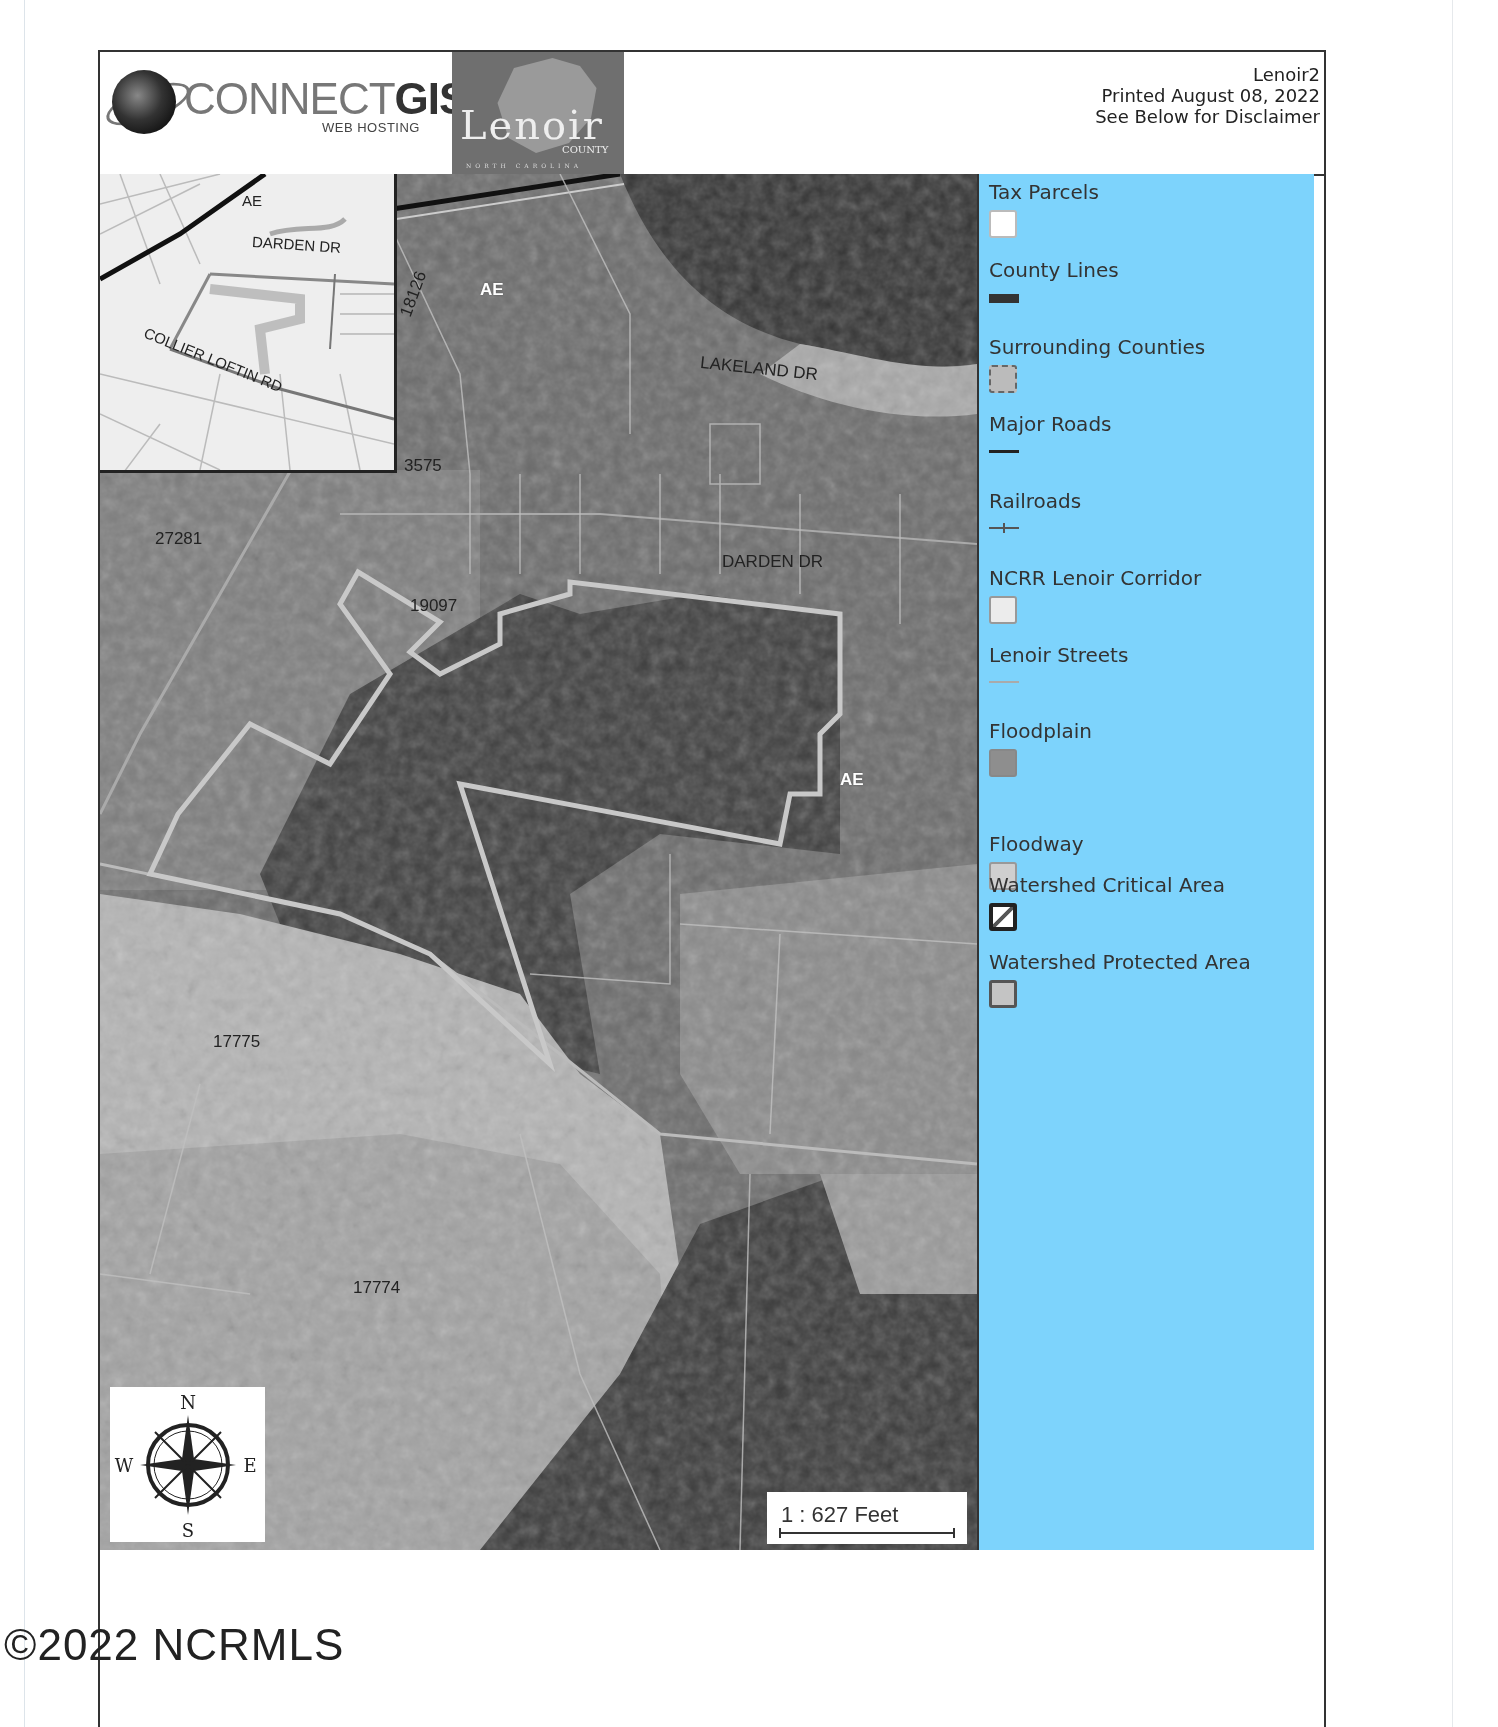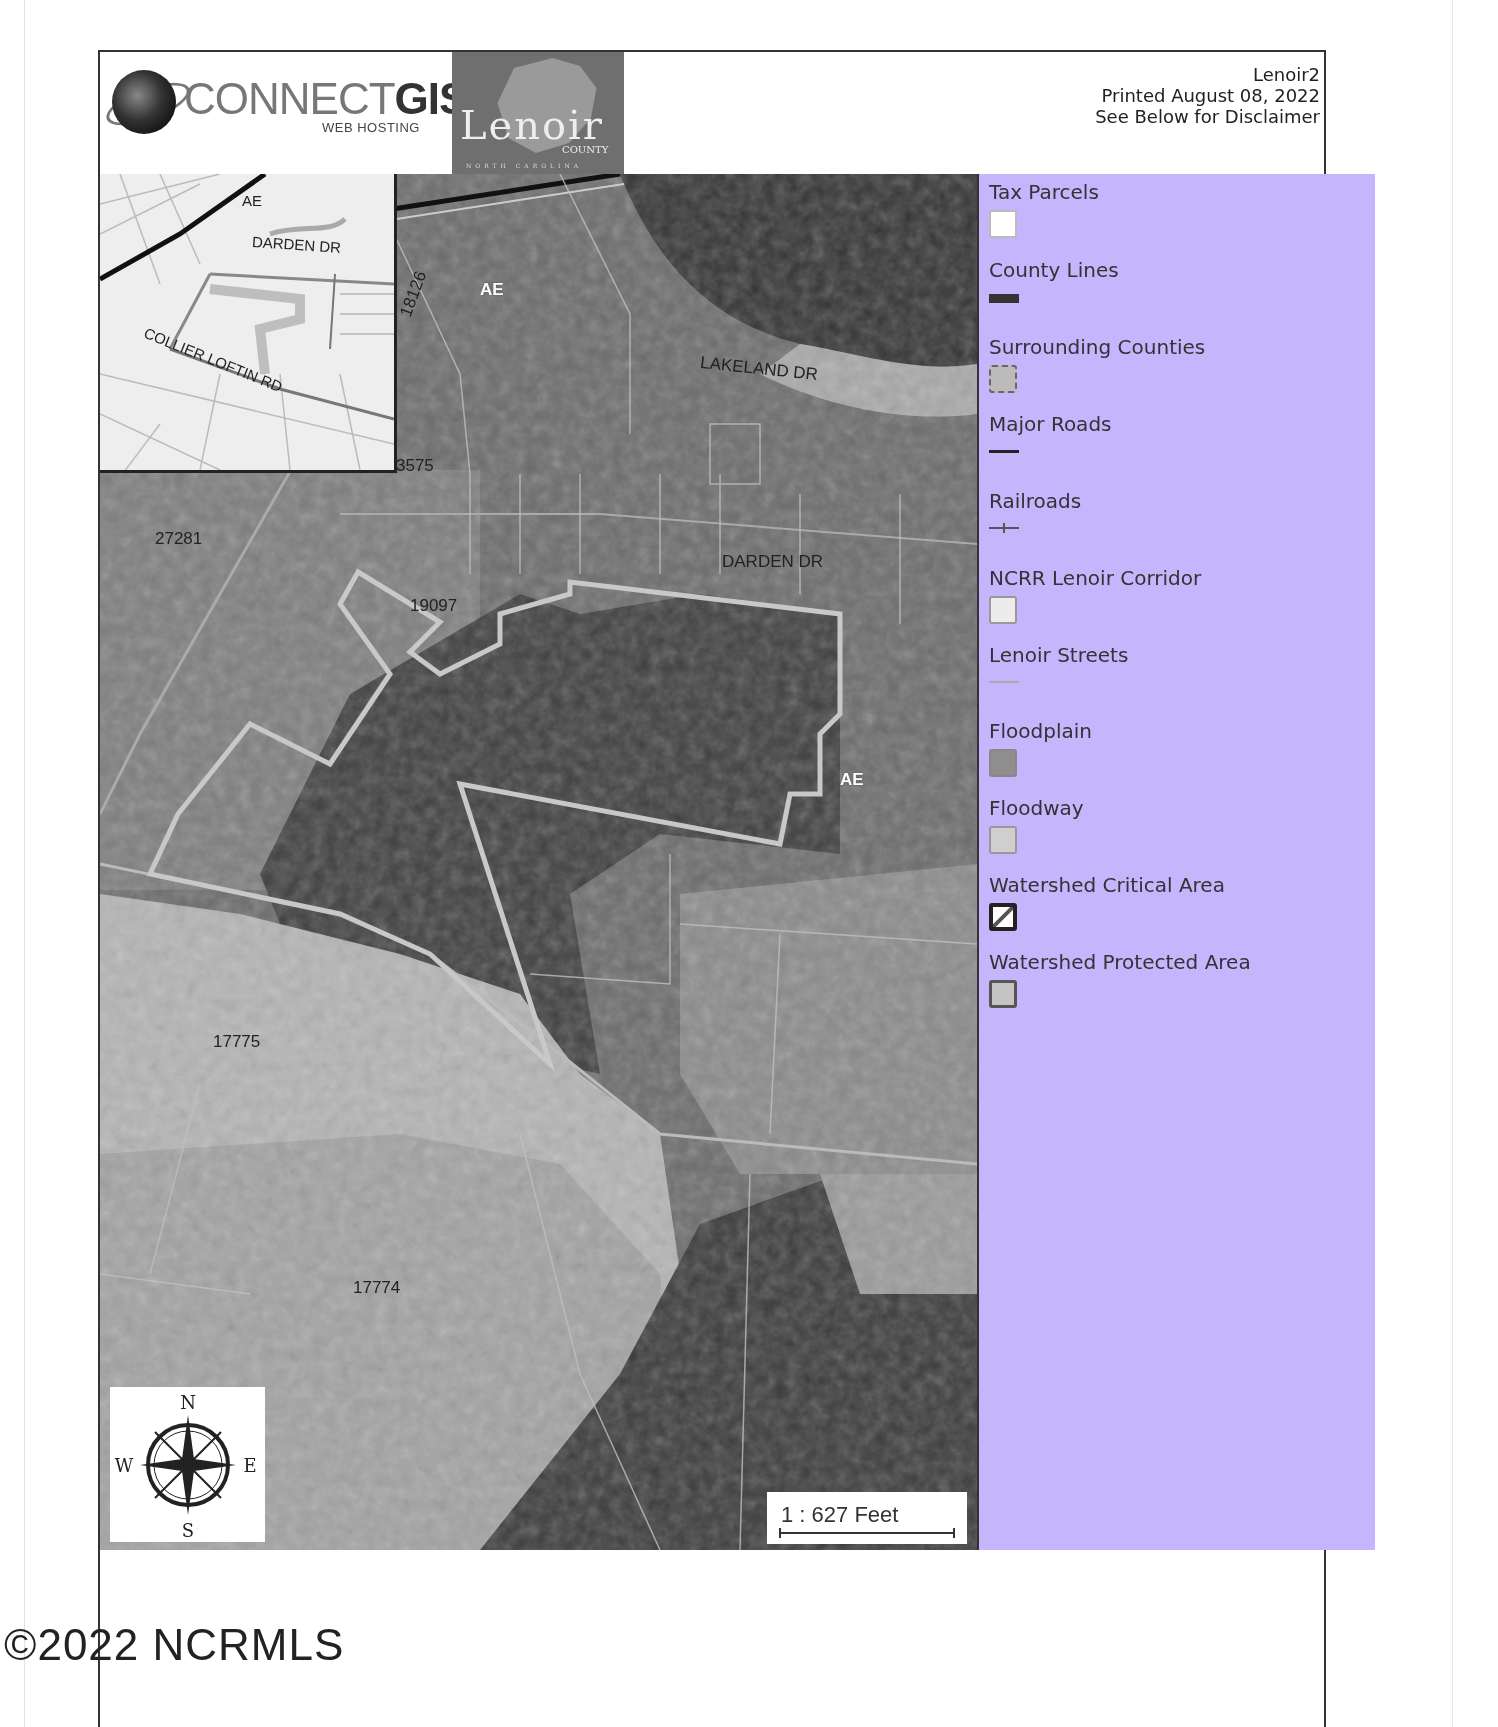--- a/index.html
+++ b/index.html
@@ -15,21 +15,21 @@
   .logo-text b{color:#333;font-weight:bold;}
   .logo-sub{position:absolute;left:214px;top:60px;font-family:"Liberation Sans",sans-serif;font-size:13px;color:#444;letter-spacing:0.5px;}
   .county-logo{position:absolute;left:352px;top:0;width:172px;height:122px;background:#6f6f6f;overflow:hidden;}
   .county-shape{position:absolute;left:40px;top:6px;width:110px;height:100px;background:#9a9a9a;clip-path:polygon(20% 10%,55% 0,80% 8%,95% 30%,90% 60%,70% 85%,40% 95%,15% 80%,5% 45%);}
   .county-script{position:absolute;left:8px;top:50px;font-family:"DejaVu Serif",serif;font-size:40px;color:#eee;letter-spacing:2px;}
   .county-word{position:absolute;left:110px;top:92px;font-family:"DejaVu Serif",serif;font-size:10px;color:#eee;}
   .county-state{position:absolute;left:14px;top:110px;font-family:"DejaVu Serif",serif;font-size:6px;color:#ddd;letter-spacing:4px;}
   .header-info{position:absolute;right:4px;top:12px;text-align:right;font-family:"DejaVu Sans",sans-serif;font-size:18px;line-height:21px;color:#222;}
   .map{position:absolute;left:0;top:122px;width:877px;height:1376px;overflow:hidden;background:#6a6a6a;border-right:2px solid #333;}
   .map svg{position:absolute;left:0;top:0;}
-  .legend{position:absolute;left:879px;top:122px;width:396px;height:1376px;background:#c4b5fd;}
+  .legend{position:absolute;left:879px;top:122px;width:312px;height:1376px;background:#7dd3fc;padding-left:23px;}
   .legend-item{position:absolute;left:10px;}
   .legend-label{font-size:20px;color:#333;white-space:nowrap;}
   .swatch{margin-top:6px;width:28px;height:28px;box-sizing:border-box;border-radius:3px;}
   .inset{position:absolute;left:0;top:0;width:294px;height:296px;background:#f2f2f2;border-right:3px solid #222;border-bottom:3px solid #222;overflow:hidden;}
   .compass{position:absolute;left:10px;top:1213px;width:155px;height:155px;background:#fff;}
   .scalebar{position:absolute;left:667px;top:1318px;width:200px;height:52px;background:#fff;}
   .scalebar-text{position:absolute;left:14px;top:10px;font-family:"Liberation Sans",sans-serif;font-size:22px;color:#333;}
   .scalebar-line{position:absolute;left:12px;top:40px;width:176px;height:2px;background:#333;}
   .scalebar-line::before,.scalebar-line::after{content:"";position:absolute;top:-4px;width:2px;height:10px;background:#333;}
   .scalebar-line::before{left:0}.scalebar-line::after{right:0}
@@ -124,21 +124,21 @@
           <path d="M460 0 L530 140 L530 260"></path>
       </g>
     </svg>
 
     <div class="map-label white" style="left:380px;top:106px;">AE</div>
     <div class="map-label white" style="left:740px;top:596px;">AE</div>
     <div class="map-label" style="left:600px;top:185px;transform:rotate(6deg);">LAKELAND DR</div>
     <div class="map-label" style="left:622px;top:378px;">DARDEN DR</div>
     <div class="map-label" style="left:55px;top:355px;">27281</div>
     <div class="map-label" style="left:310px;top:422px;">19097</div>
-    <div class="map-label" style="left:296px;top:282px;text-align:right;">3575</div>
+    <div class="map-label" style="left:304px;top:282px;text-align:right;">3575</div>
     <div class="map-label" style="left:113px;top:858px;">17775</div>
     <div class="map-label" style="left:253px;top:1104px;">17774</div>
     <div class="map-label" style="left:290px;top:110px;transform:rotate(-70deg);">18126</div>
 
     <div class="inset">
       <svg width="294" height="296" viewBox="0 0 294 296">
         <rect width="294" height="296" fill="#eeeeee"></rect>
         <g stroke="#bbb" stroke-width="1.5" fill="none">
           <path d="M0 30 L120 0"></path>
             <path d="M0 60 L100 10"></path>
@@ -218,21 +218,21 @@
       <div class="swatch" style="border:2px solid #999;background:#ececec;"></div>
     </div>
     <div class="legend-item" style="top:469px">
       <div class="legend-label">Lenoir Streets</div>
       <div style="margin-top:14px;width:30px;height:2px;background:#aaa;"></div>
     </div>
     <div class="legend-item" style="top:545px">
       <div class="legend-label">Floodplain</div>
       <div class="swatch" style="border:2px solid #888;background:#8e8e8e;"></div>
     </div>
-    <div class="legend-item" style="top:622px">
+    <div class="legend-item" style="top:658px">
       <div class="legend-label">Floodway</div>
       <div class="swatch" style="border:2px solid #999;background:#cfcfcf;"></div>
     </div>
     <div class="legend-item" style="top:699px">
       <div class="legend-label">Watershed Critical Area</div>
       <div class="swatch" style="border:4px solid #222;background:linear-gradient(135deg,#fff 42%,#555 44%,#555 56%,#fff 58%);"></div>
     </div>
     <div class="legend-item" style="top:776px">
       <div class="legend-label">Watershed Protected Area</div>
       <div class="swatch" style="border:3px solid #555;background:#c4c4c4;"></div>

